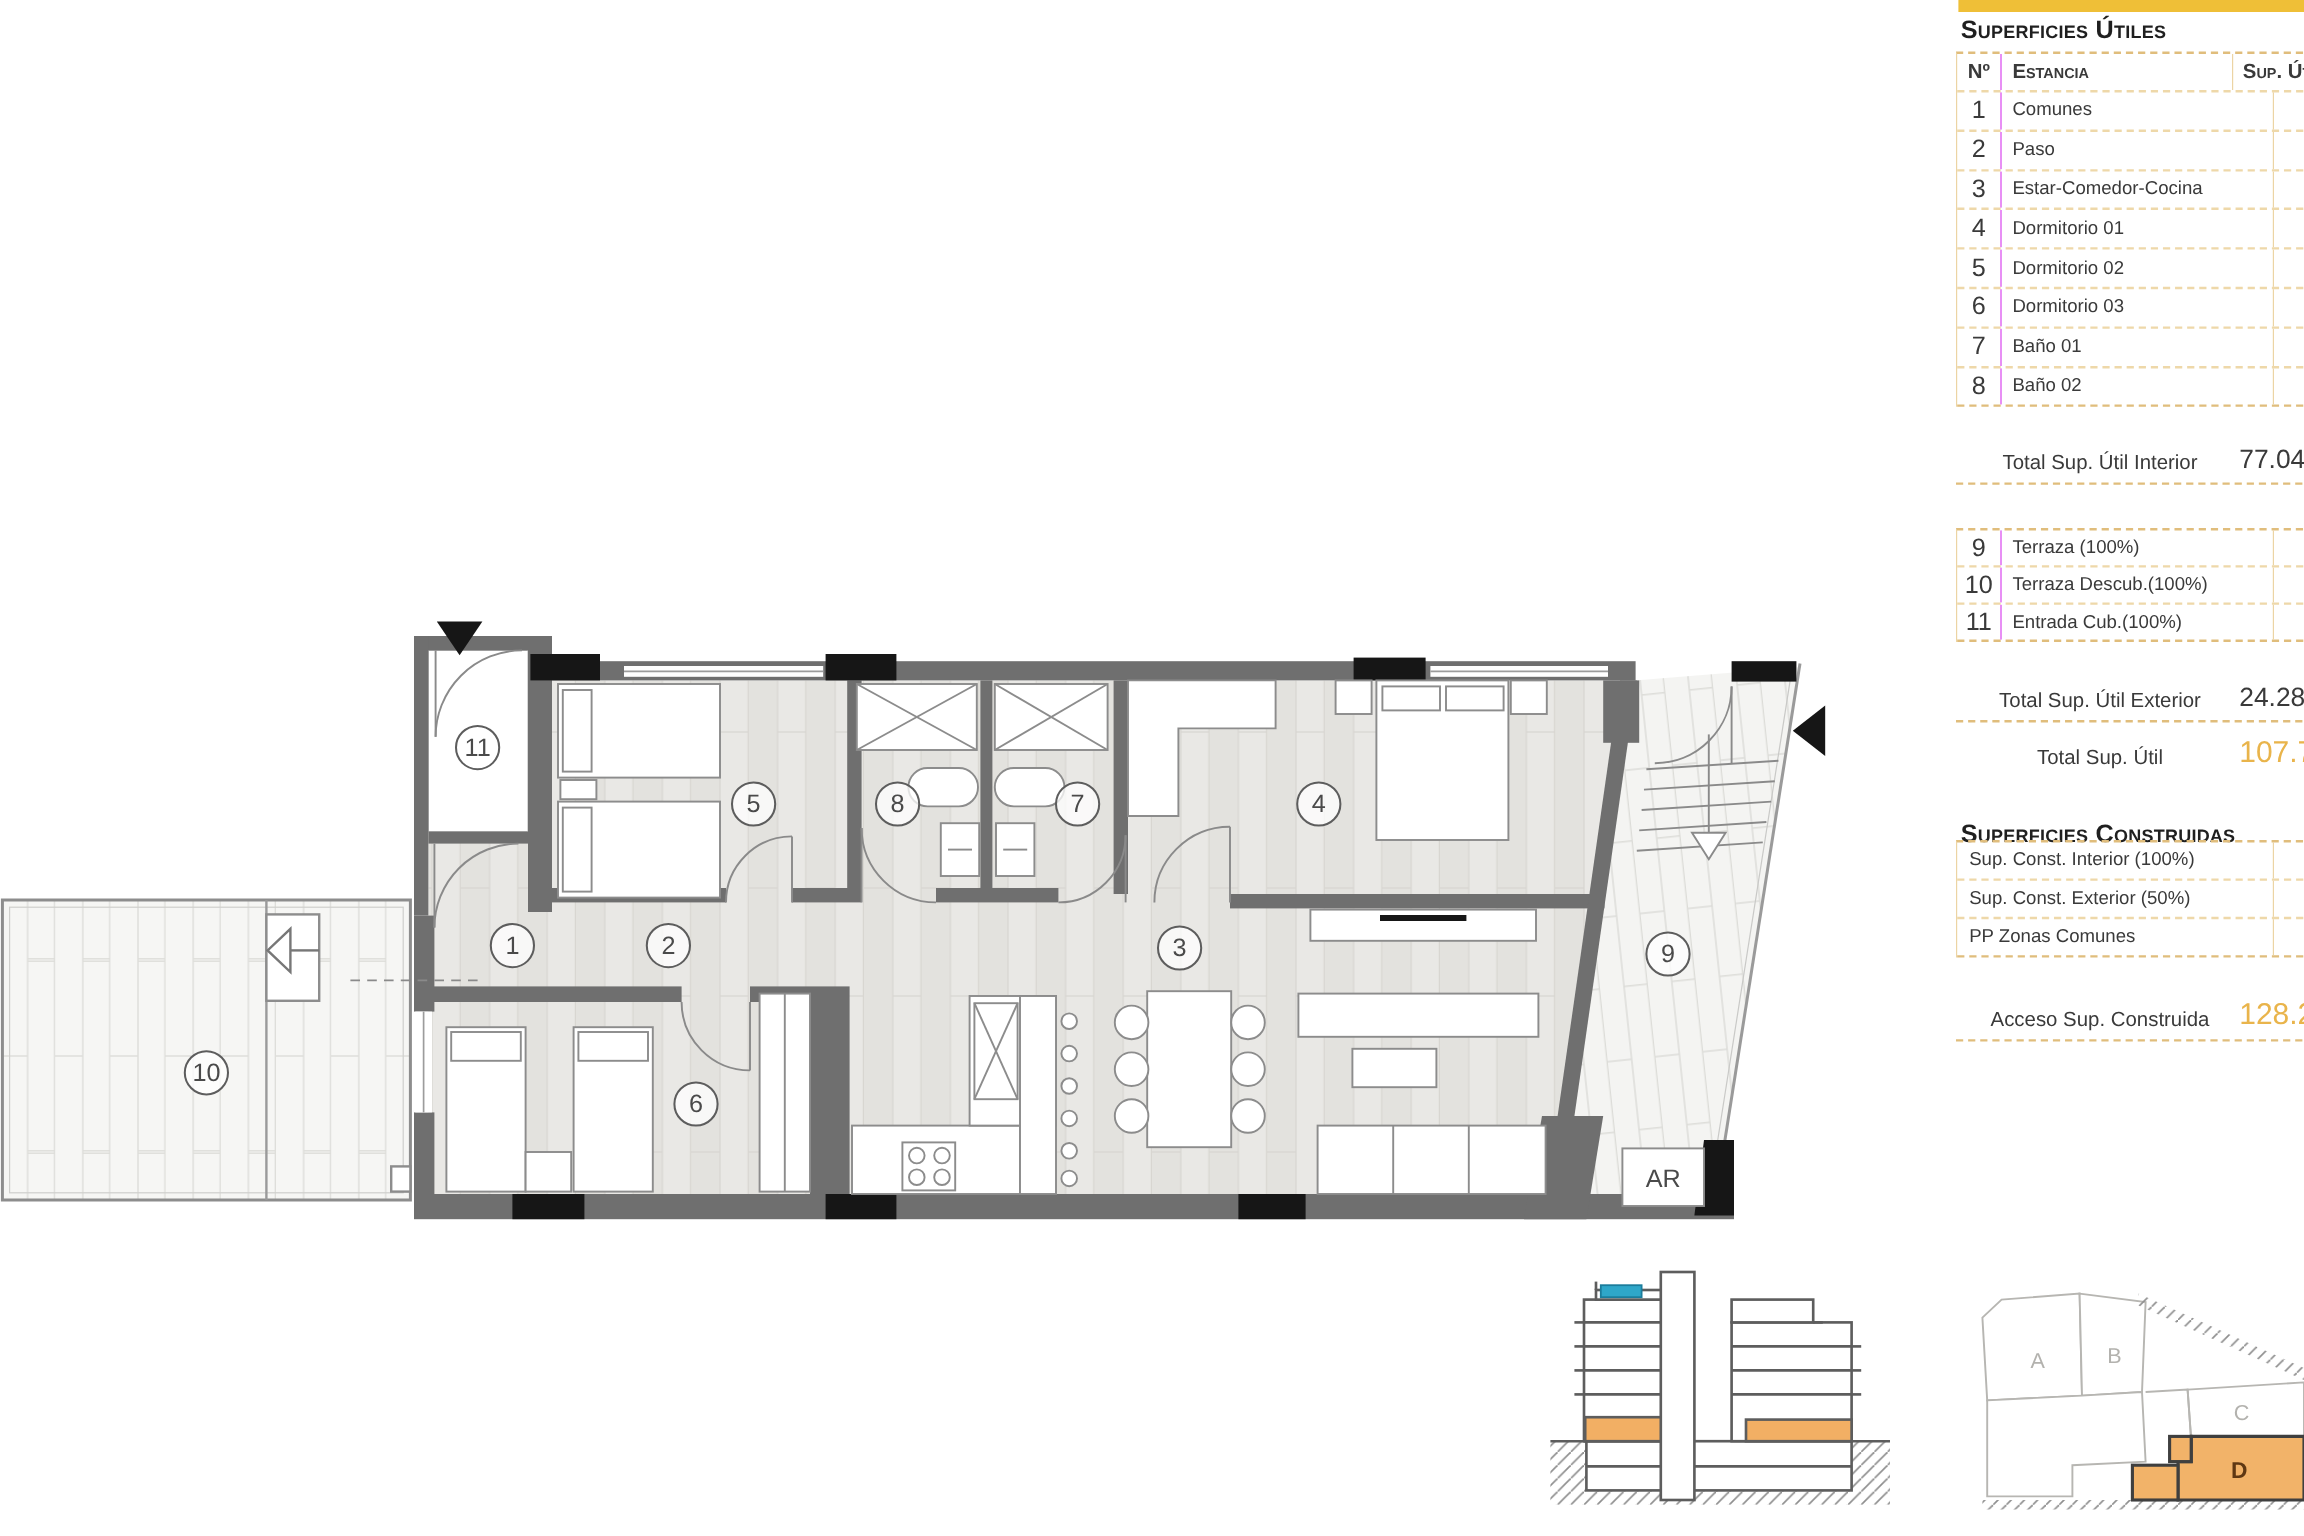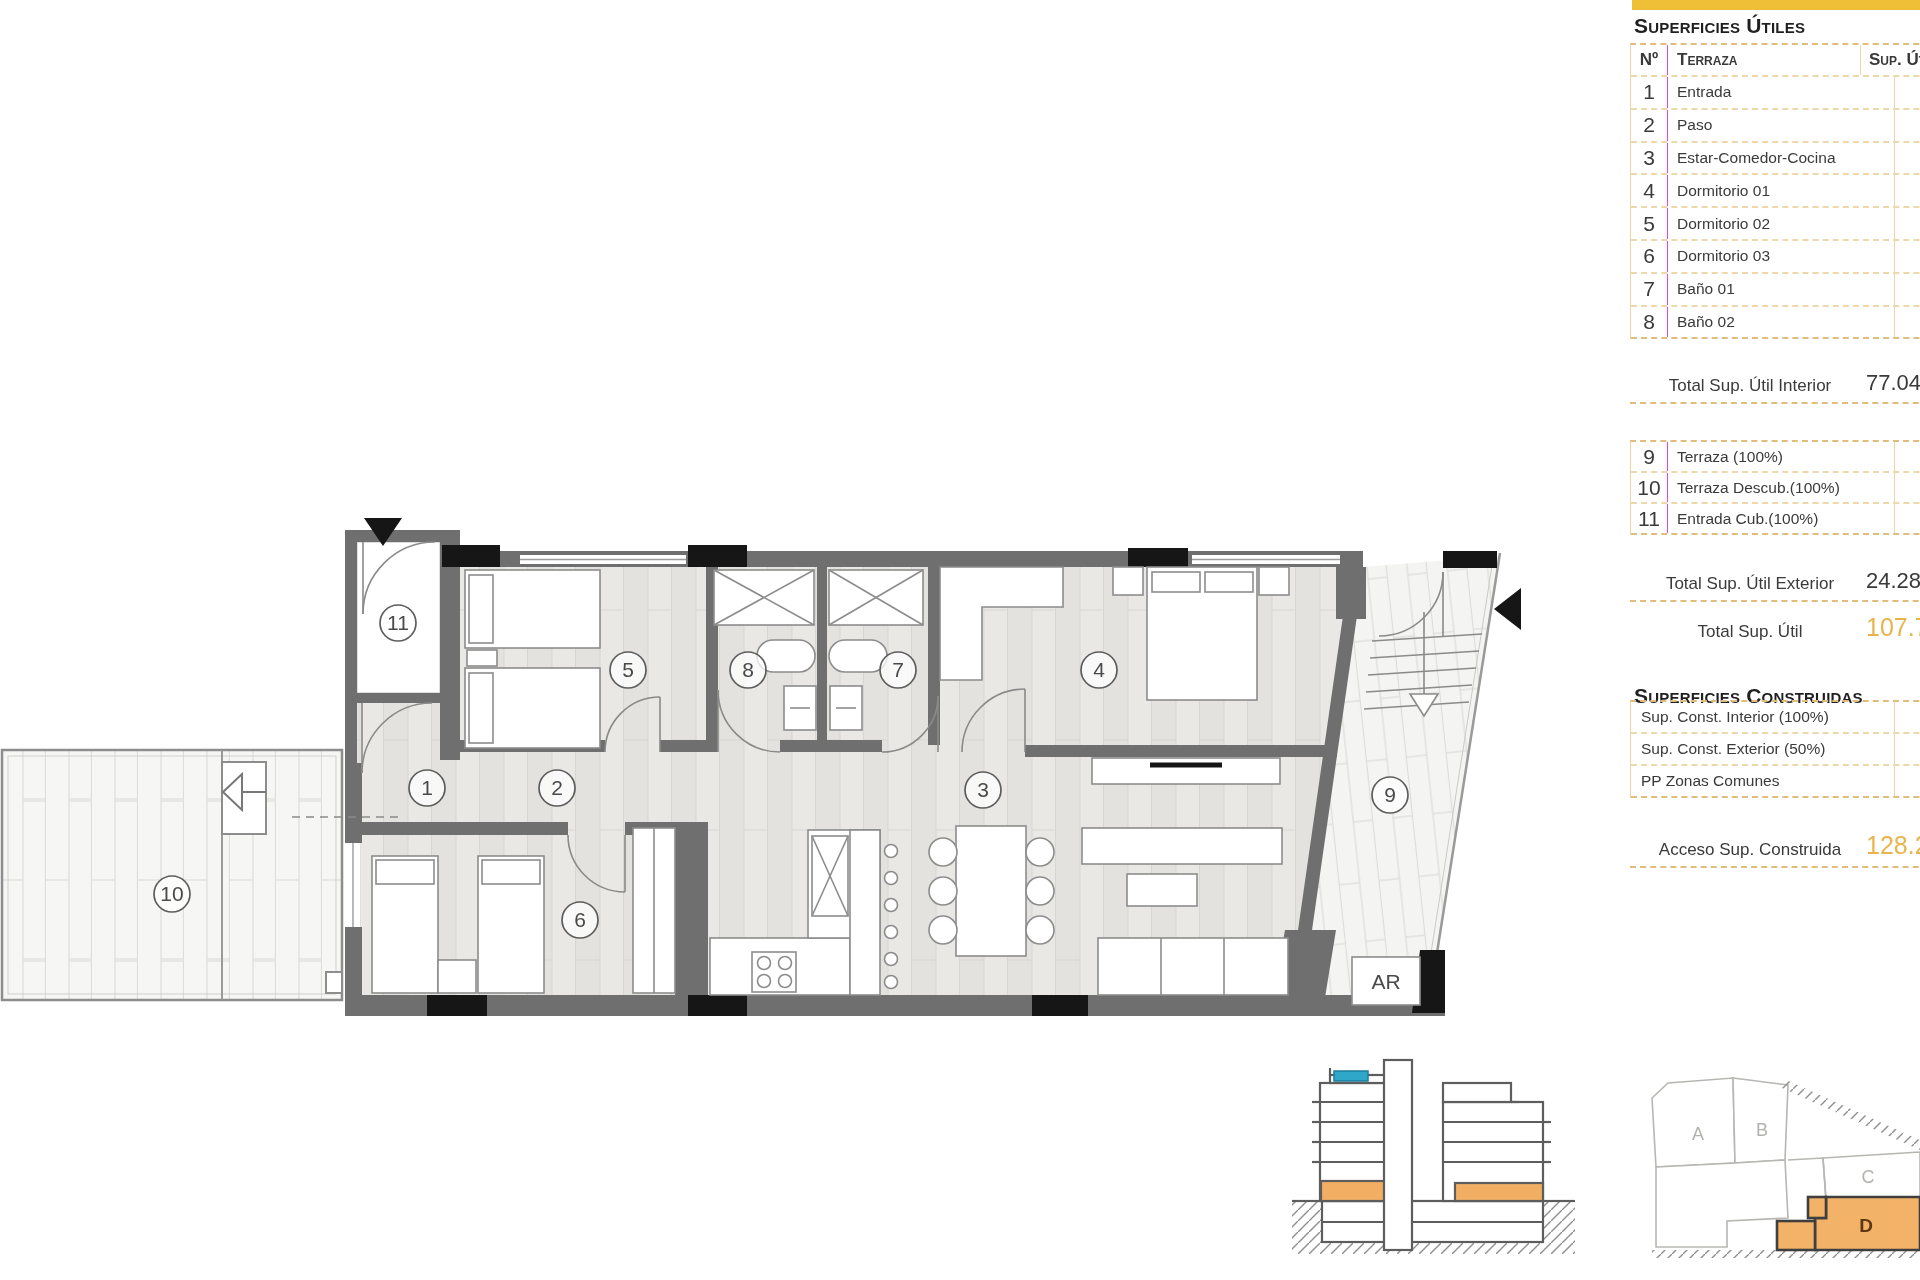--- a/index.html
+++ b/index.html
@@ -364,26 +364,26 @@
 
 
 <div class="panel">
   <div class="topbar"></div>
 
   <div class="sec-title" style="top:14px;">Superficies Útiles</div>
 
   <div class="tbl" style="top:43px;">
     <div class="row hdr" style="height:32px;">
       <div class="cell-n">Nº</div>
-      <div class="cell-name">Terraza</div>
+      <div class="cell-name">Estancia</div>
       <div class="cell-val">Sup. Útil</div>
     </div>
     <div class="row" style="height:32.8px;">
           <div class="cell-n">1</div>
-          <div class="cell-name">Entrada</div>
+          <div class="cell-name">Comunes</div>
           <div class="cell-val">1.94</div>
         </div>
     <div class="row" style="height:32.8px;">
           <div class="cell-n">2</div>
           <div class="cell-name">Paso</div>
           <div class="cell-val">3.67</div>
         </div>
     <div class="row" style="height:32.8px;">
           <div class="cell-n">3</div>
           <div class="cell-name">Estar-Comedor-Cocina</div>

